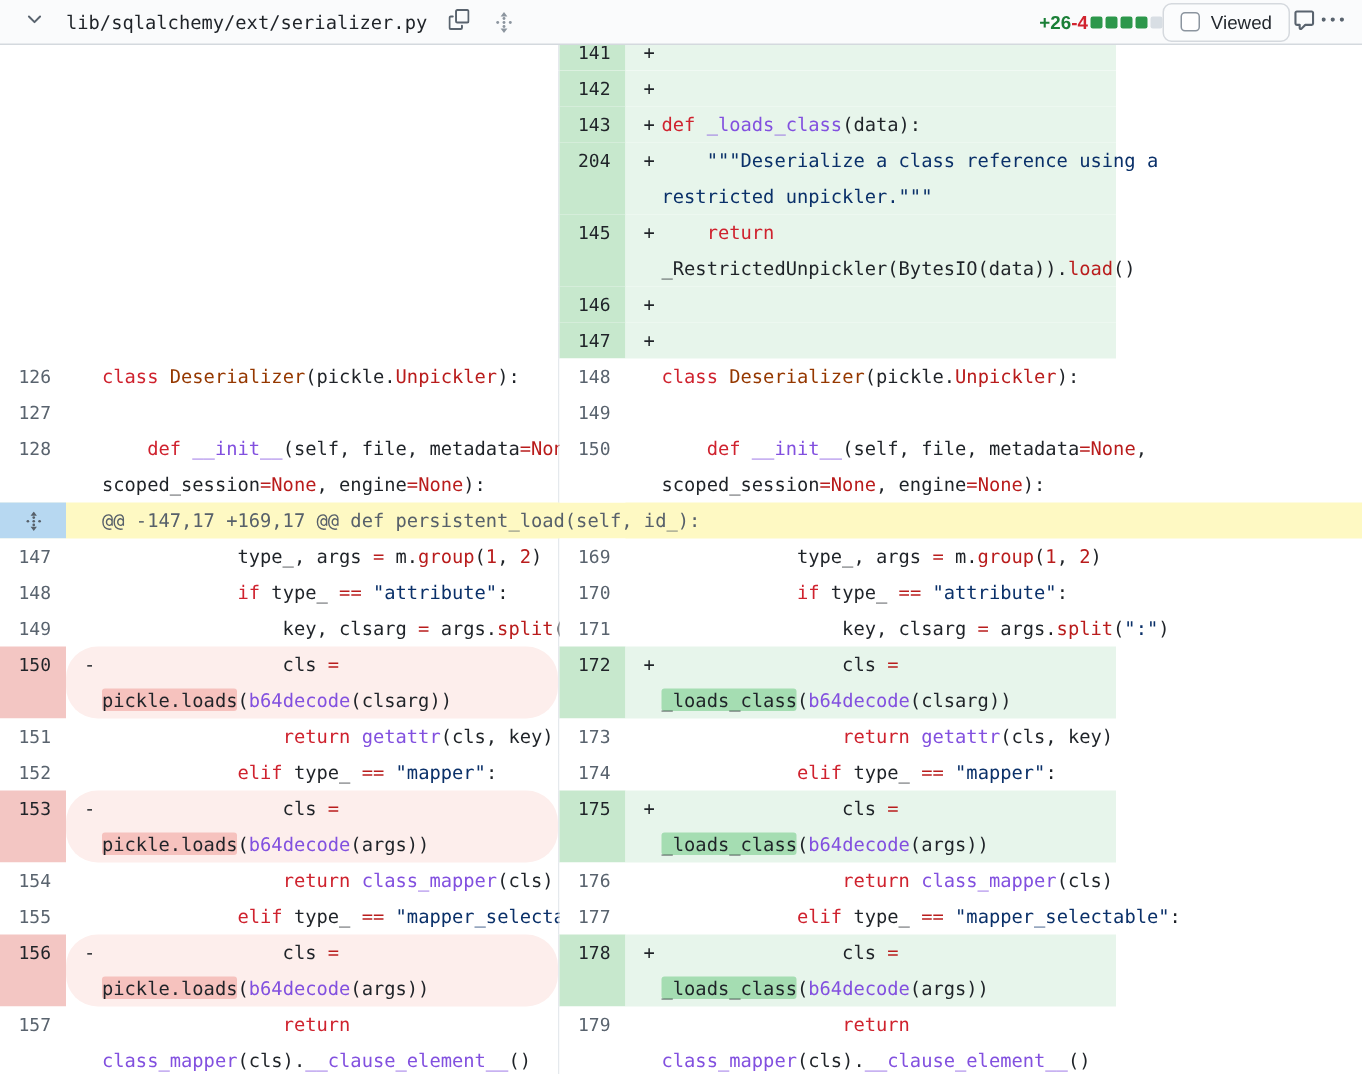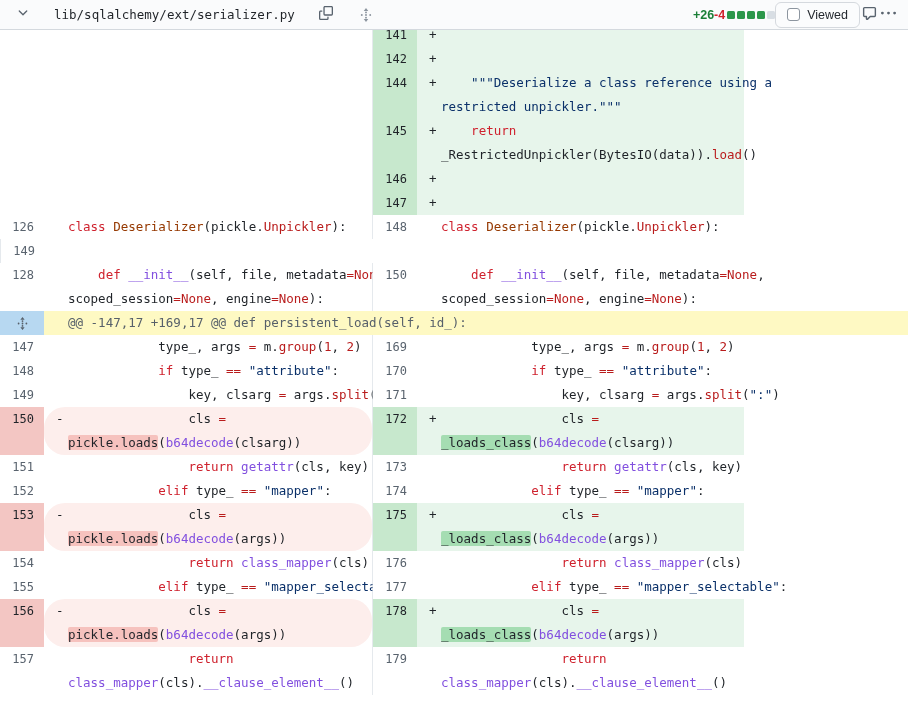--- a/index.html
+++ b/index.html
@@ -5,21 +5,21 @@
   * { box-sizing: border-box; margin: 0; padding: 0; }
   html,body { width: 908px; height: 716px; overflow: hidden; background: #fff;
               font-family: "Liberation Sans", sans-serif; }
   .card { width: 908px; height: 716px; background: #fff; }
 
   
   .file-header {
     height: 30px; display: flex; align-items: center; justify-content: space-between;
     background: #fafbfc; border-bottom: 1px solid #d4d9de; padding: 0 10px 0 14px;
   }
-  .fh-left { display: flex; align-items: center; gap: 22px; }
+  .fh-left { display: flex; align-items: center; gap: 12px; }
   .fh-right { display: flex; align-items: center; }
   .icon-btn { background: none; border: none; cursor: pointer; display: flex; align-items: center; padding: 2px; }
   .filename { font-family: "DejaVu Sans Mono", monospace; font-size: 12.5px; color: #1f2328; }
   .adds { color: #1a7f37; font-weight: 700; font-size: 12.5px; }
   .dels { color: #d1242f; font-weight: 700; font-size: 12.5px; }
   .diffstat { display: flex; gap: 2px; margin-left: 2px; }
   .diffstat .blk { width: 8px; height: 8px; border-radius: 1.5px; }
   .blk.add { background: #2c974b; }
   .blk.neutral { background: #d8dee4; }
   .viewed-btn {
@@ -155,21 +155,35 @@
         </div>
       </div>
       <div class="row">
         <div class="side left empty">
           <div class="gut"></div>
           <div class="code">
             <div class="cl"><span class="sign"> </span></div>
           </div>
         </div>
         <div class="side right add">
-          <div class="gut">144</div>
+          <div class="gut">143</div>
+          <div class="code">
+            <div class="cl"><span class="sign">+</span><span class="tk-k">def</span><span class="tk-p"> </span><span class="tk-e">_loads_class</span><span class="tk-p">(data):</span></div>
+          </div>
+        </div>
+      </div>
+      <div class="row">
+        <div class="side left empty">
+          <div class="gut"></div>
+          <div class="code">
+            <div class="cl"><span class="sign"> </span></div>
+          </div>
+        </div>
+        <div class="side right add">
+          <div class="gut">204</div>
           <div class="code">
             <div class="cl"><span class="sign">+</span><span class="tk-p">    </span><span class="tk-s">"""Deserialize a class reference using a</span></div>
             <div class="cl"><span class="sign"> </span><span class="tk-s">restricted unpickler."""</span></div>
           </div>
         </div>
       </div>
       <div class="row">
         <div class="side left empty">
           <div class="gut"></div>
           <div class="code">
@@ -220,20 +234,26 @@
           </div>
         </div>
         <div class="side right ctx">
           <div class="gut">148</div>
           <div class="code">
             <div class="cl"><span class="sign"> </span><span class="tk-k">class</span><span class="tk-p"> </span><span class="tk-v">Deserializer</span><span class="tk-p">(pickle.</span><span class="tk-c">Unpickler</span><span class="tk-p">):</span></div>
           </div>
         </div>
       </div>
       <div class="row">
+        <div class="side left ctx">
+          <div class="gut">127</div>
+          <div class="code">
+            <div class="cl"><span class="sign"> </span></div>
+          </div>
+        </div>
         <div class="side right ctx">
           <div class="gut">149</div>
           <div class="code">
             <div class="cl"><span class="sign"> </span></div>
           </div>
         </div>
       </div>
       <div class="row">
         <div class="side left ctx">
           <div class="gut">128</div>

